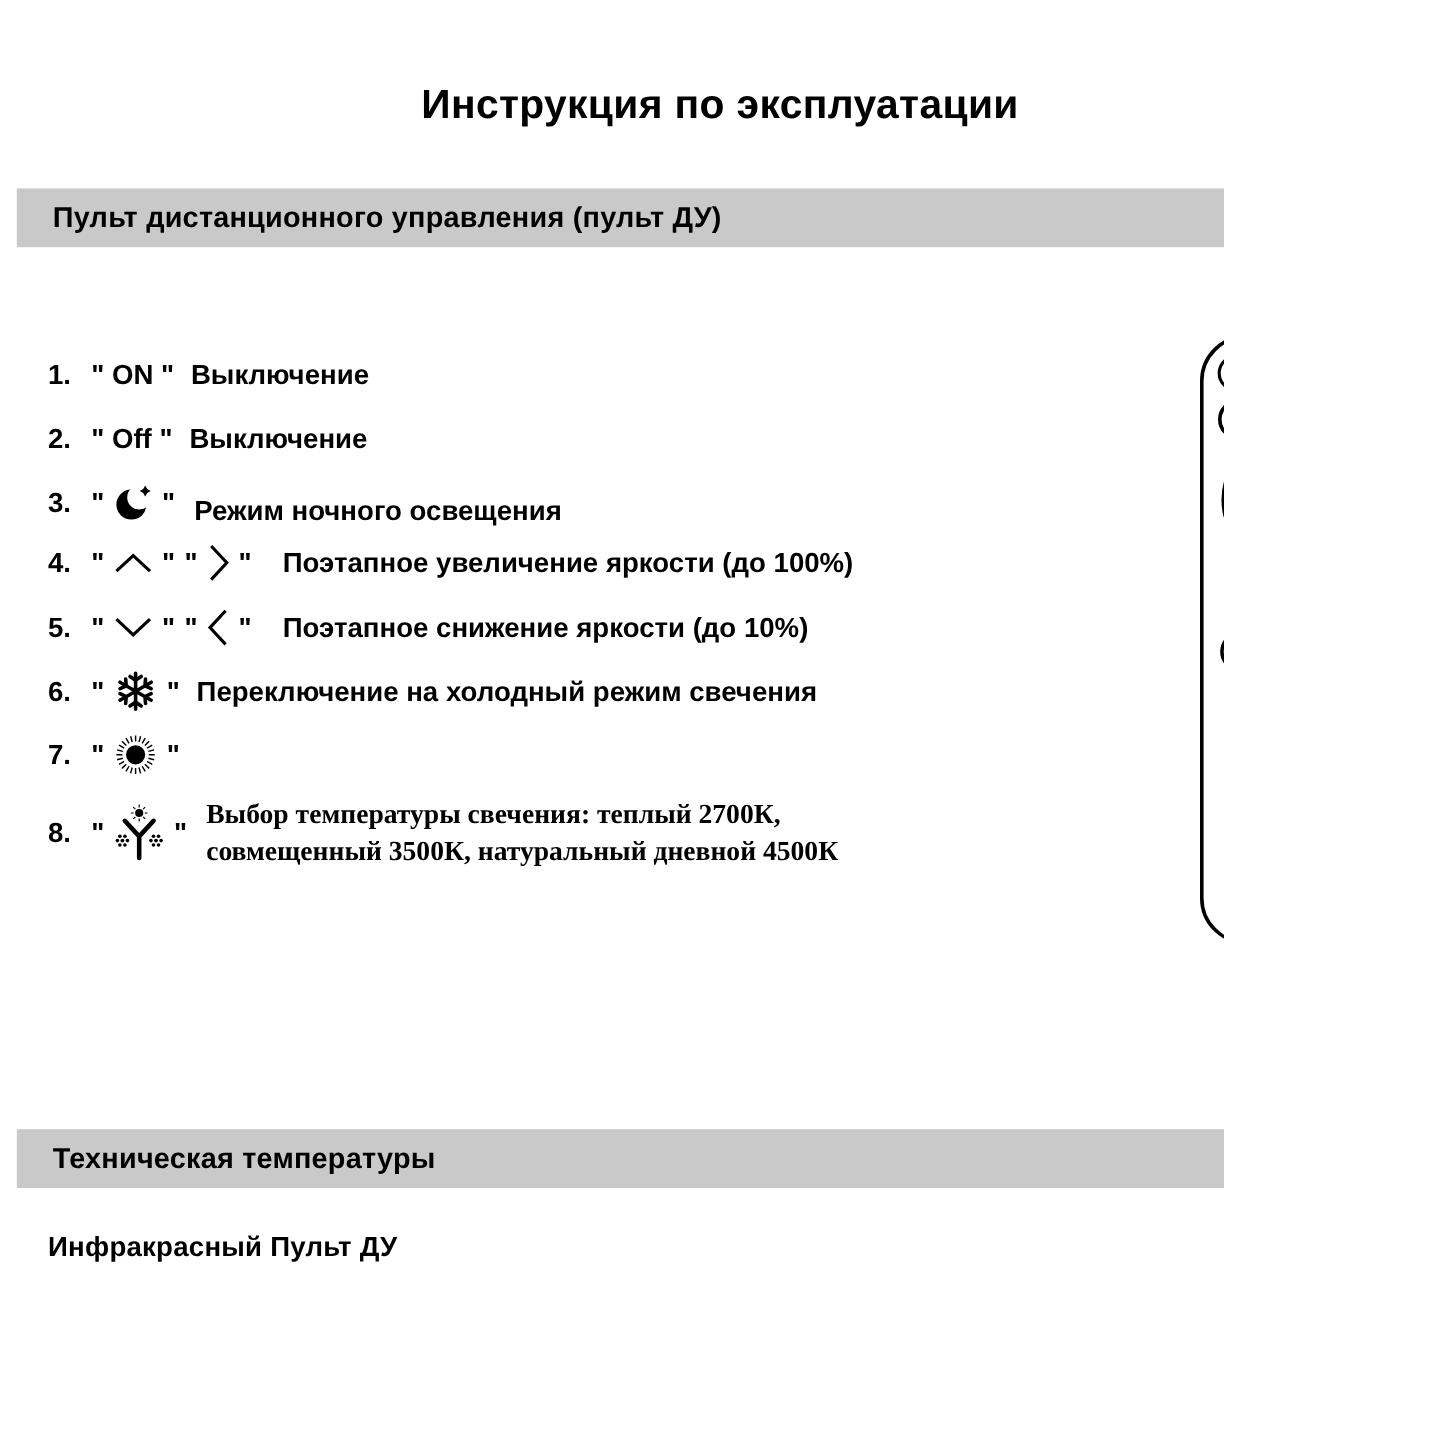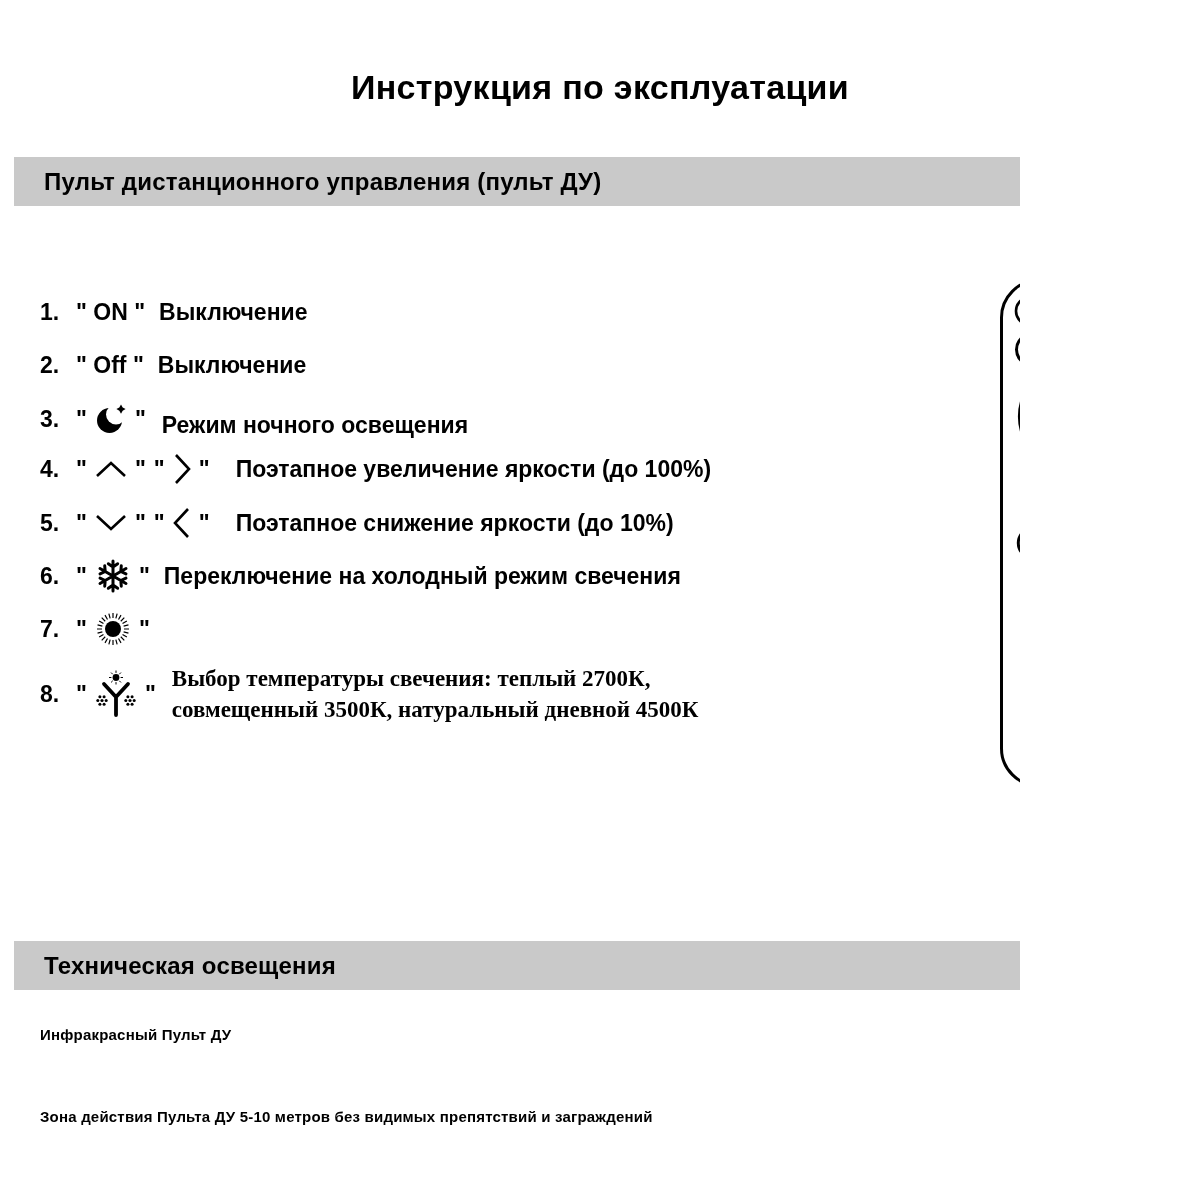--- a/index.html
+++ b/index.html
@@ -22,21 +22,21 @@
   #bar-tech{top:941px;}
   .list-row{
     position:absolute;left:40px;display:flex;align-items:center;
     font-size:23px;font-weight:bold;white-space:nowrap;
   }
   .item-num{display:inline-block;min-width:32px;}
   .seg-quote{margin:0 4px;}
   .seg-icon{display:inline-flex;align-items:center;margin:0 3px;}
   .item-label{margin-left:10px;white-space:pre-line;line-height:31px;}
   .tech-line{
-    position:absolute;left:40px;font-size:15px;font-weight:bold;margin:0;letter-spacing:.2px;
+    position:absolute;left:40px;font-size:23px;font-weight:bold;margin:0;letter-spacing:.2px;
   }
   #remote-graphic{position:absolute;left:1000px;top:279px;}
   svg{display:block;}
 </style>
 </head>
 <body>
 <div id="page">
 
   <h1 class="page-title">Инструкция по эксплуатации</h1>
 
@@ -224,19 +224,18 @@
       <circle cx="110" cy="263" r="15.2" fill="none" stroke="#000" stroke-width="3"></circle>
       <g id="r-snow" transform="translate(110,263)">
           <path d="M0 0 L0.00 10.50 M0.00 6.30 L3.27 8.59 M0.00 6.30 L-3.27 8.59 M0 0 L-9.09 5.25 M-5.46 3.15 L-5.80 7.12 M-5.46 3.15 L-9.07 1.46 M0 0 L-9.09 -5.25 M-5.46 -3.15 L-9.07 -1.46 M-5.46 -3.15 L-5.80 -7.12 M0 0 L-0.00 -10.50 M-0.00 -6.30 L-3.27 -8.59 M-0.00 -6.30 L3.27 -8.59 M0 0 L9.09 -5.25 M5.46 -3.15 L5.80 -7.12 M5.46 -3.15 L9.07 -1.46 M0 0 L9.09 5.25 M5.46 3.15 L9.07 1.46 M5.46 3.15 L5.80 7.12 " stroke="#000" stroke-width="2.1" fill="none" stroke-linecap="round"></path>
         </g>
     </g>
 
     <circle cx="71.5" cy="303" r="22.5" fill="none" stroke="#000" stroke-width="3"></circle>
   </svg>
 
   <div class="section-bar" id="bar-tech" style="background: rgb(201, 201, 201);">
-    <span class="bar-text">Техническая освещения</span>
+    <span class="bar-text">Техническая температуры</span>
   </div>
 
   <p class="tech-line" style="top:1026px">Инфракрасный Пульт ДУ</p>
-  <p class="tech-line" style="top:1108px">Зона действия Пульта ДУ 5-10 метров без видимых препятствий и заграждений</p>
 
 </div>
 
 </body></html>

